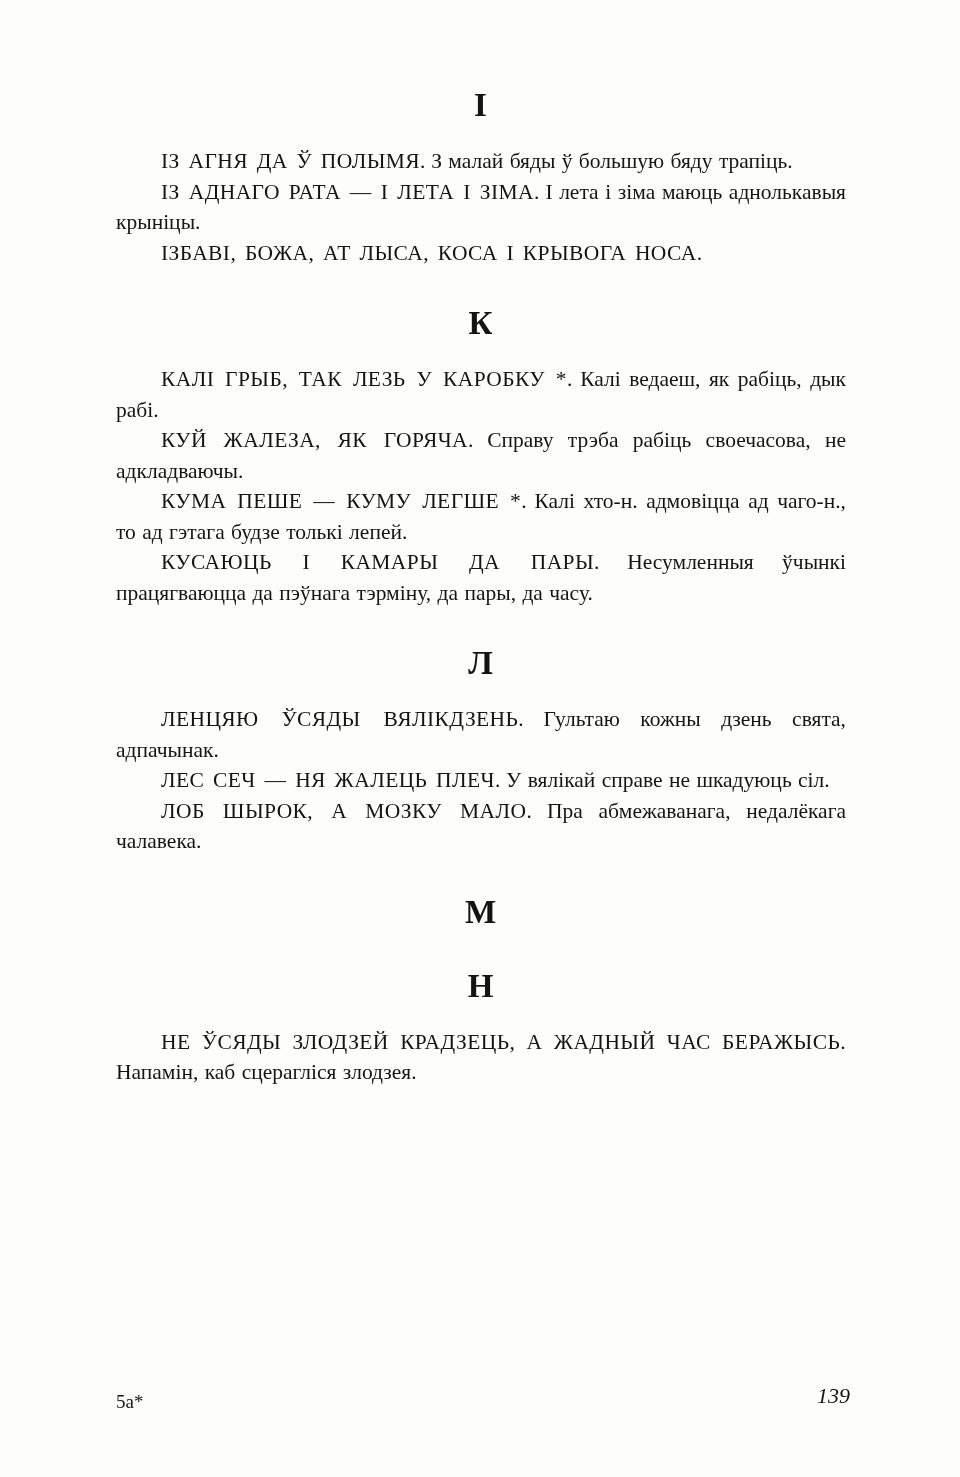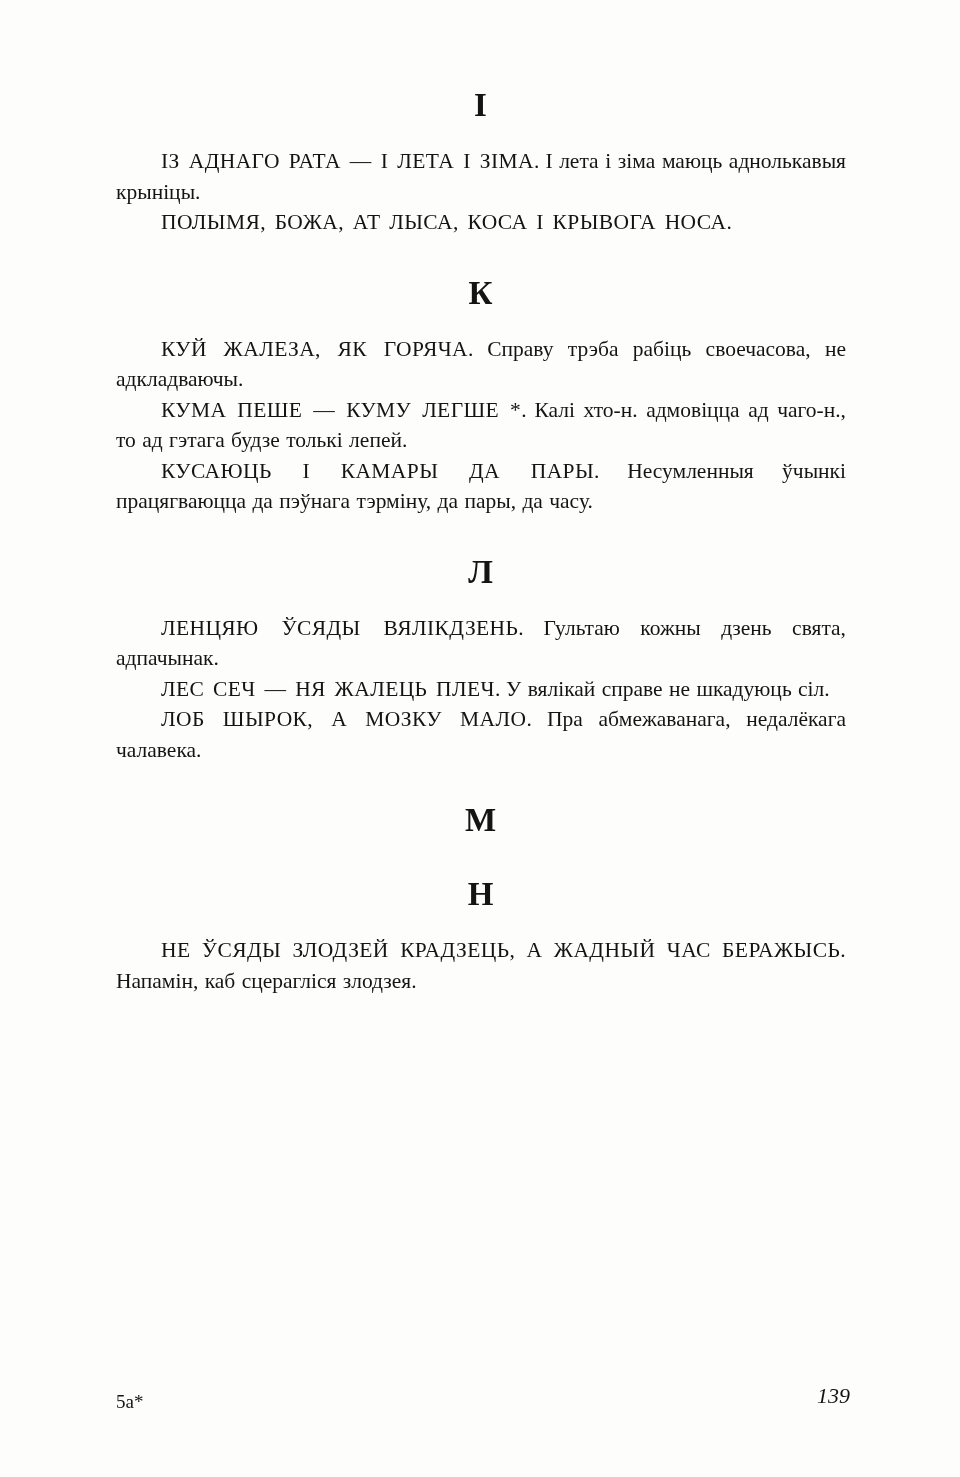--- a/index.html
+++ b/index.html
@@ -66,27 +66,29 @@
     font-style: italic;
   }
 </style>
 </head>
 <body>
 
 <div class="page">
 
   <h2 class="section-letter first">І</h2>
 
+  <p class="entry"><span class="head">ІЗ АГНЯ ДА Ў ПОЛЫМЯ.</span> <span class="def">З малай бяды ў большую бяду трапіць.</span></p>
 
   <p class="entry"><span class="head">ІЗ АДНАГО РАТА — І ЛЕТА І ЗІМА.</span> <span class="def">І лета і зіма маюць аднолькавыя крыніцы.</span></p>
 
-  <p class="entry"><span class="head">ПОЛЫМЯ, БОЖА, АТ ЛЫСА, КОСА І КРЫВОГА НОСА.</span></p>
+  <p class="entry"><span class="head">ІЗБАВІ, БОЖА, АТ ЛЫСА, КОСА І КРЫВОГА НОСА.</span></p>
 
   <h2 class="section-letter">К</h2>
 
+  <p class="entry"><span class="head">КАЛІ ГРЫБ, ТАК ЛЕЗЬ У КАРОБКУ *.</span> <span class="def">Калі ведаеш, як рабіць, дык рабі.</span></p>
 
 
   <p class="entry"><span class="head">КУЙ ЖАЛЕЗА, ЯК ГОРЯЧА.</span> <span class="def">Справу трэба рабіць своечасова, не адкладваючы.</span></p>
 
   <p class="entry"><span class="head">КУМА ПЕШЕ — КУМУ ЛЕГШЕ *.</span> <span class="def">Калі хто-н. адмовіцца ад чаго-н., то ад гэтага будзе толькі лепей.</span></p>
 
   <p class="entry"><span class="head">КУСАЮЦЬ І КАМАРЫ ДА ПАРЫ.</span> <span class="def">Несумленныя ўчынкі працягваюцца да пэўнага тэрміну, да пары, да часу.</span></p>
 
   <h2 class="section-letter">Л</h2>
 

